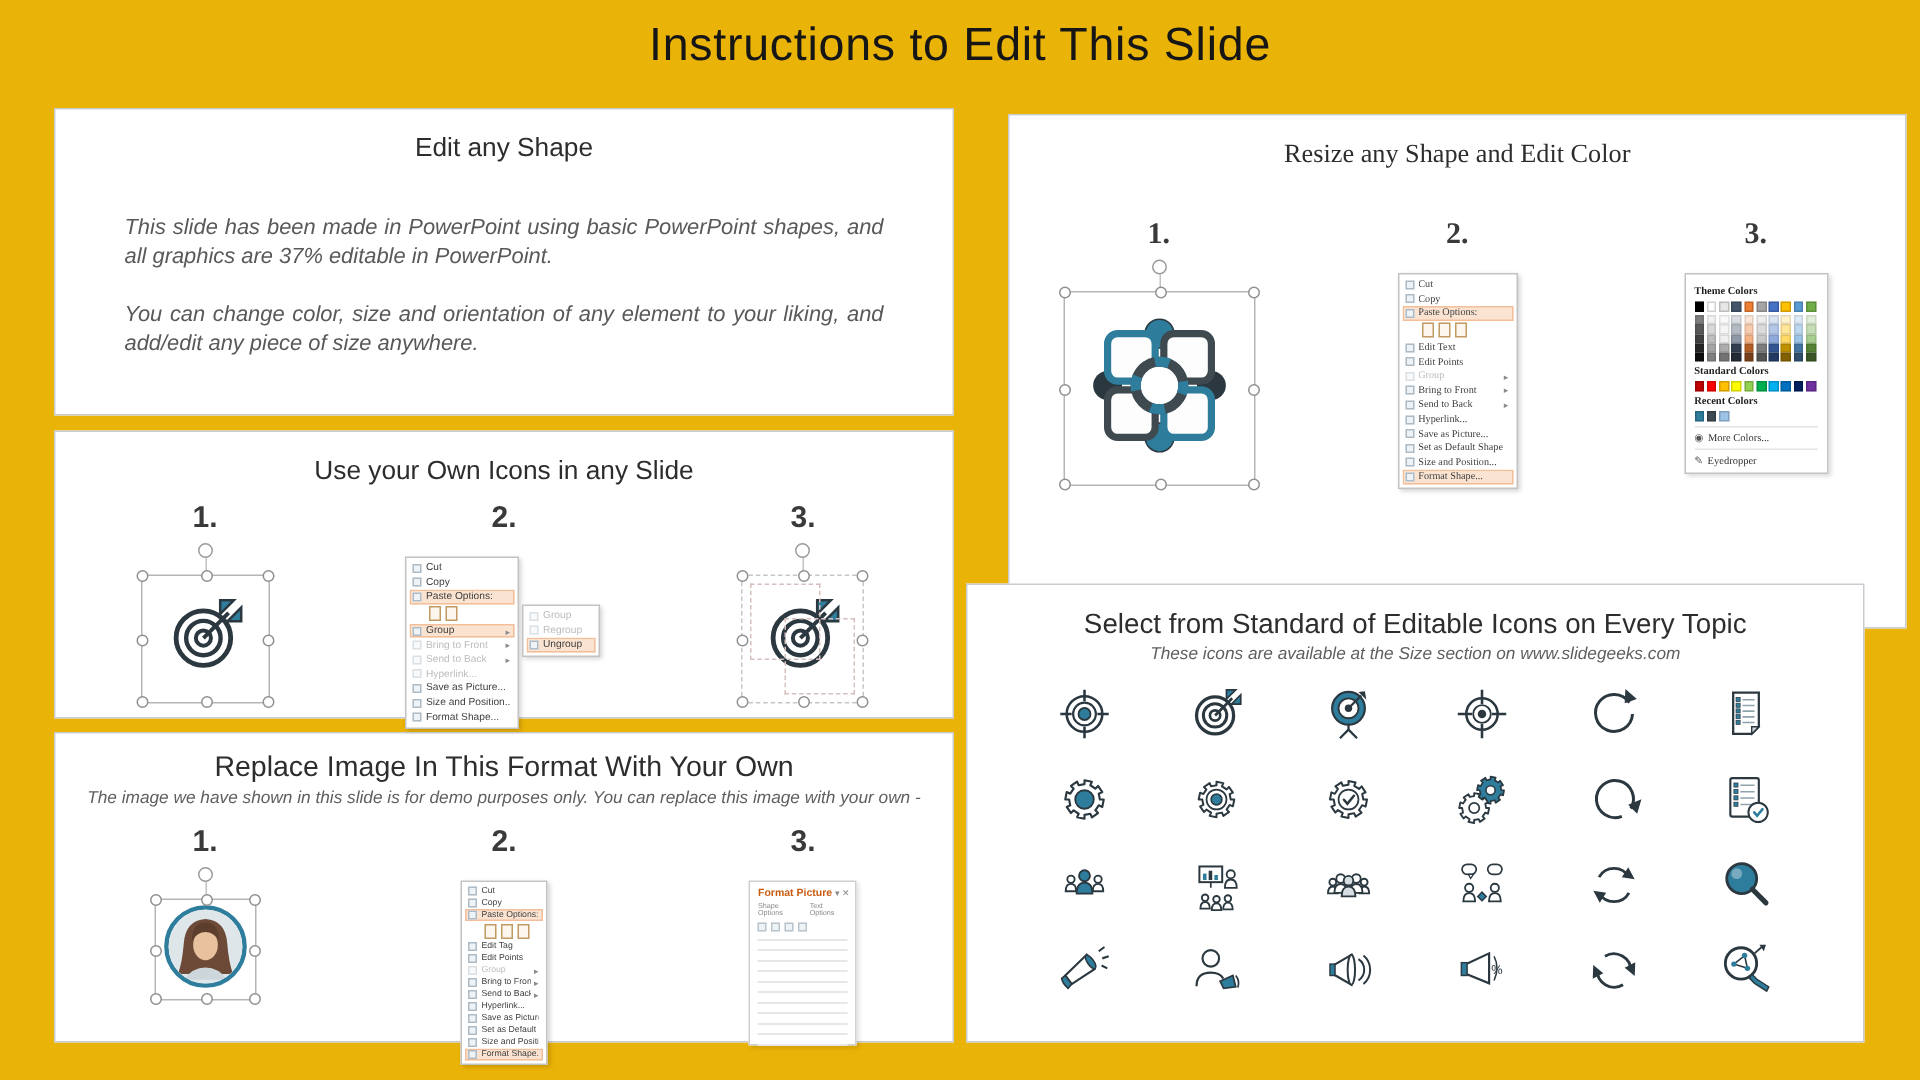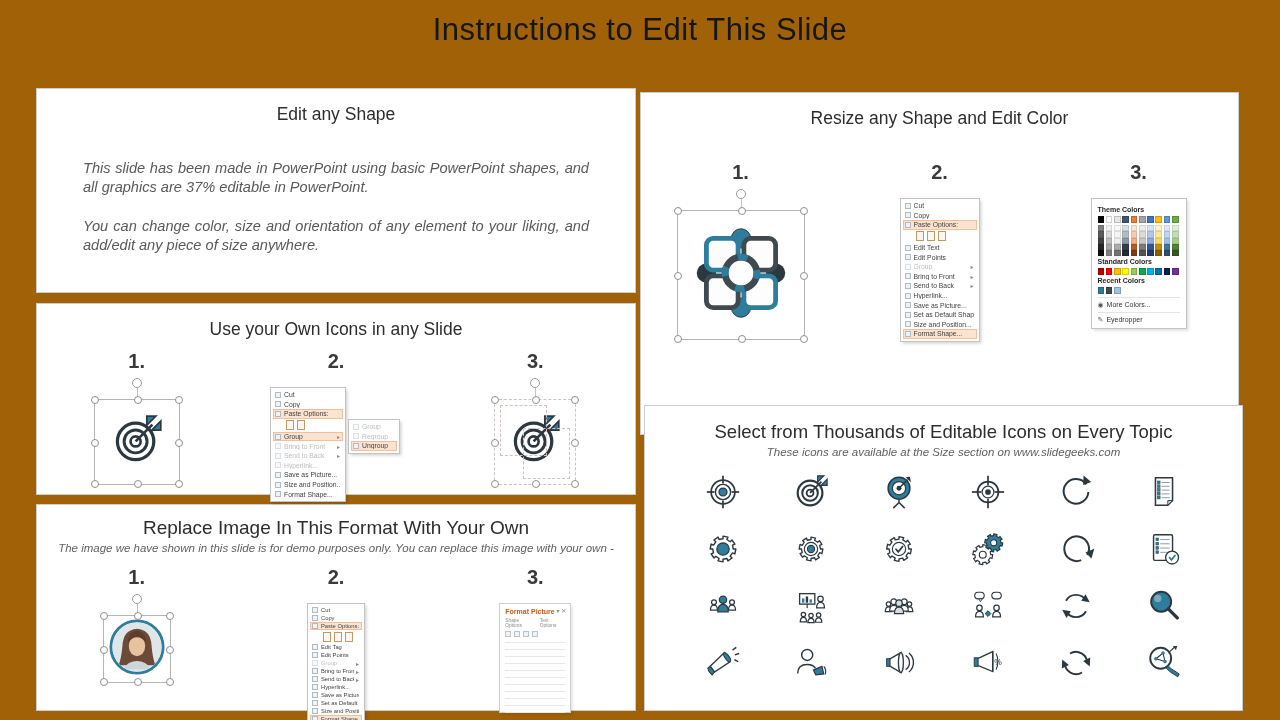--- a/index.html
+++ b/index.html
@@ -1,24 +1,24 @@
 <!DOCTYPE html>
 <html><head>
 <meta charset="utf-8">
 <style>
   html,body{margin:0;padding:0;background:#ffffff;}
-  .slide{position:relative;width:1280px;height:720px;background:#a16207;overflow:hidden;
+  .slide{position:relative;width:1280px;height:720px;background:#eab308;overflow:hidden;
          font-family:"Liberation Sans",sans-serif;}
   .slide-title{position:absolute;top:12px;left:0;width:100%;text-align:center;
                font-size:31px;color:#161616;letter-spacing:.5px;}
-  .panel{position:absolute;background:#fff;border:1px solid #c9cdd1;box-sizing:border-box;margin-top:16px;}
+  .panel{position:absolute;background:#fff;border:1px solid #c9cdd1;box-sizing:border-box;}
   #panel-edit-shape{left:36px;top:72px;width:600px;height:205px;}
   #panel-own-icons{left:36px;top:287px;width:600px;height:192px;}
   #panel-replace-image{left:36px;top:488px;width:600px;height:207px;}
-  #panel-resize{left:640px;top:76px;width:599px;height:343px;}
+  #panel-resize{left:672px;top:76px;width:599px;height:343px;font-family:Liberation Serif, serif;}
   #panel-icons{left:644px;top:389px;width:599px;height:306px;}
   .panel-title{margin:15px 10px 0;text-align:center;font-size:17.5px;color:#2d2d2d;font-weight:500;}
   #panel-replace-image .panel-title{font-size:19px;margin-top:12px;}
   #panel-icons .panel-title{font-size:18.5px;}
   .panel-sub{margin:3px 8px 0;text-align:center;font-style:italic;font-size:11.5px;color:#5f5f5f;}
   .paras{margin:34px 46px 0;}
   .paras p{margin:0 0 19px;font-style:italic;font-size:14.6px;line-height:1.32;color:#595959;text-align:justify;}
   .steps{display:grid;grid-template-columns:1fr 1fr 1fr;margin-top:10px;}
   #panel-resize .steps{margin-top:32px;}
   .step{display:flex;flex-direction:column;align-items:center;}
@@ -553,21 +553,21 @@
                 <span class="gly">✎</span>
                 <span class="lb">Eyedropper</span>
               </div>
             </div>
         </div>
       </div>
     </div>
   </div>
 
   <div class="panel" id="panel-icons">
-    <div class="panel-title">Select from Thousands of Editable Icons on Every Topic</div>
+    <div class="panel-title">Select from Standard of Editable Icons on Every Topic</div>
     <div class="panel-sub">These icons are available at the Size section on www.slidegeeks.com</div>
     <div class="icon-grid">
         <div class="icon-cell">
           <svg viewBox="0 0 40 40" width="38" height="38" aria-hidden="true">
             <line x1="20" y1="3" x2="20" y2="11" stroke="#2b3840" stroke-width="1.8"></line>
             <line x1="20" y1="29" x2="20" y2="37" stroke="#2b3840" stroke-width="1.8"></line>
             <line x1="3" y1="20" x2="11" y2="20" stroke="#2b3840" stroke-width="1.8"></line>
             <line x1="29" y1="20" x2="37" y2="20" stroke="#2b3840" stroke-width="1.8"></line>
             <circle cx="20" cy="20" r="12.5" fill="none" stroke="#2b3840" stroke-width="1.8"></circle>
             <circle cx="20" cy="20" r="8" fill="none" stroke="#2b3840" stroke-width="1.5"></circle>

